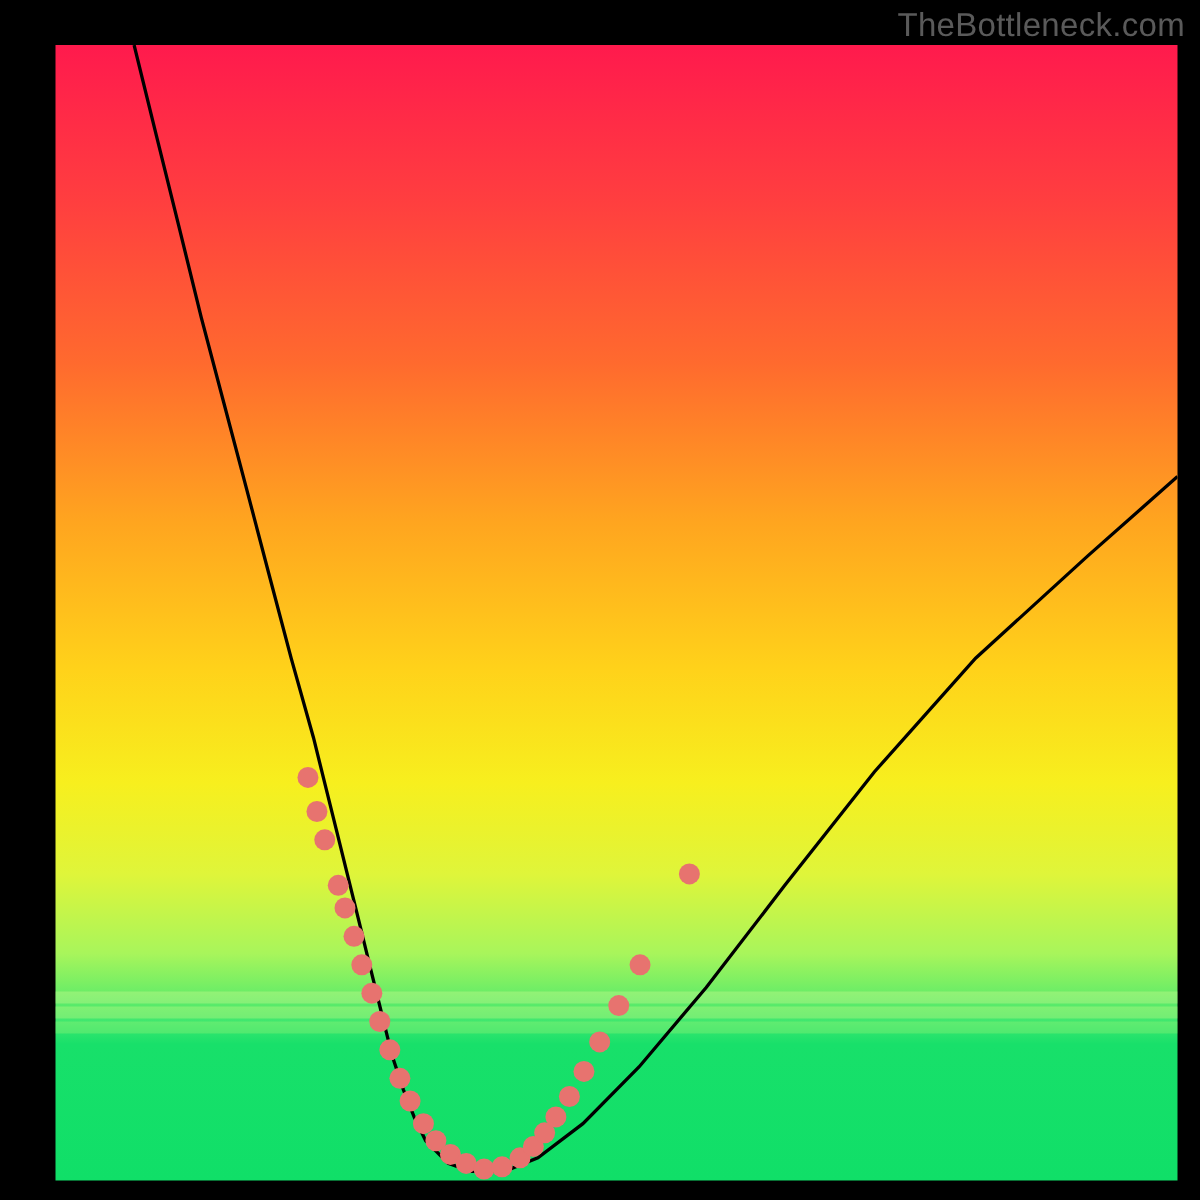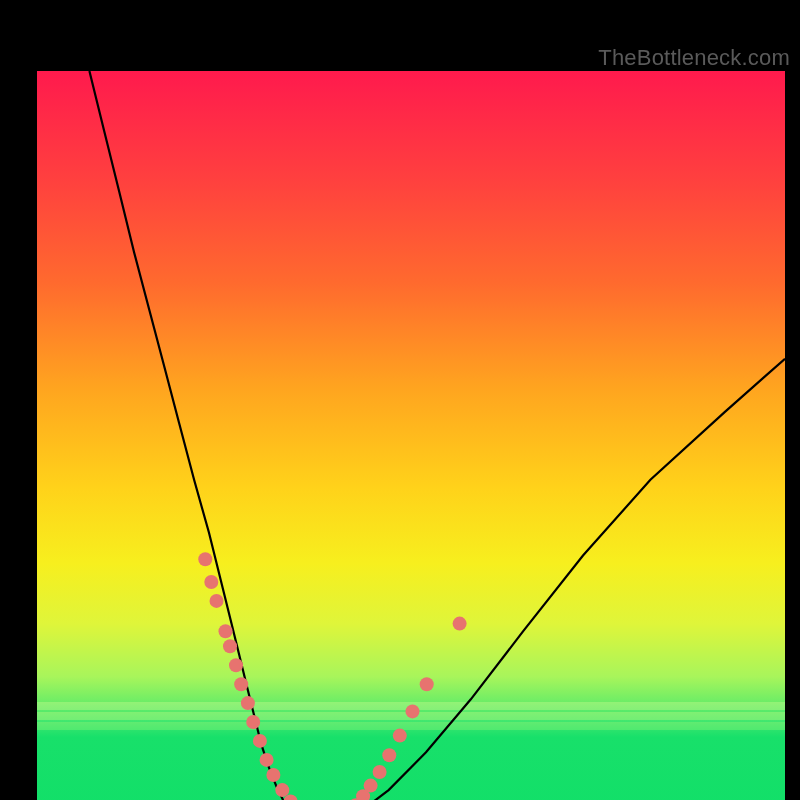--- a/index.html
+++ b/index.html
@@ -9,21 +9,20 @@
     height: 800px;
     overflow: hidden;
     background: #000;
     font-family: Arial, Helvetica, sans-serif;
   }
   .frame {
     position: relative;
     width: 800px;
     height: 572px;
     background: #000;
-    margin-top: 41px;
   }
   .watermark {
     position: absolute;
     top: 4px;
     right: 10px;
     color: #5a5a5a;
     font-size: 22px;
     font-weight: 500;
     letter-spacing: 0.2px;
     z-index: 5;

